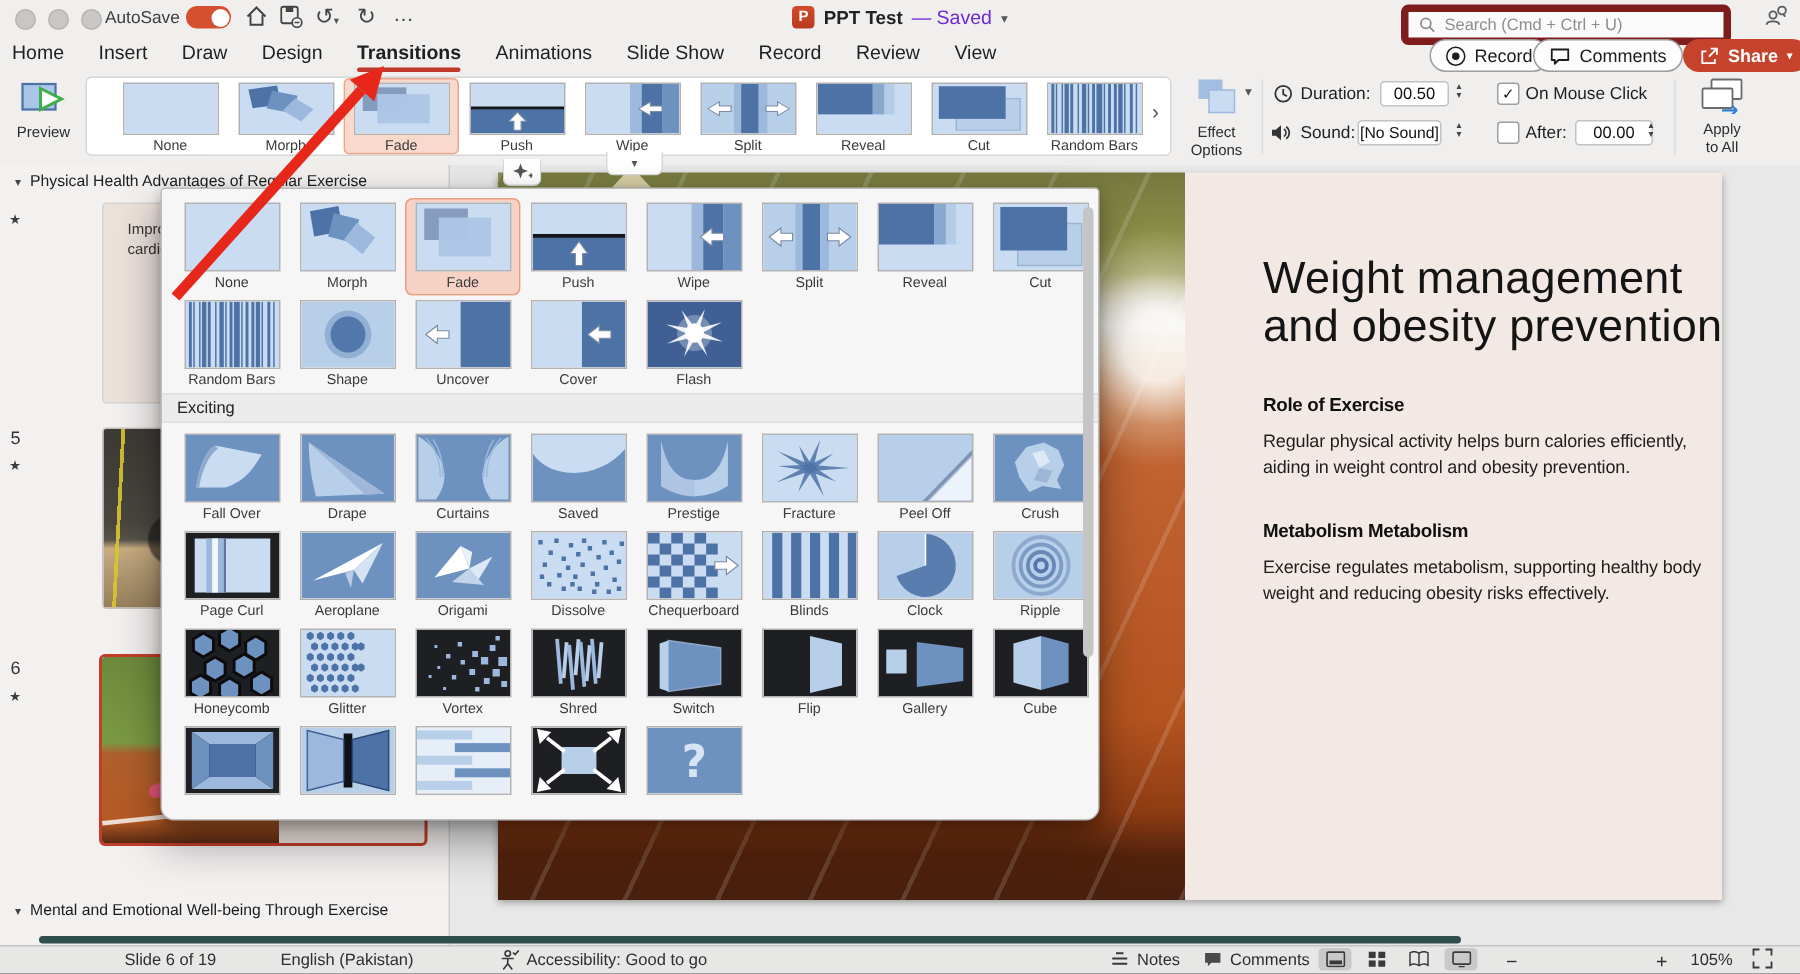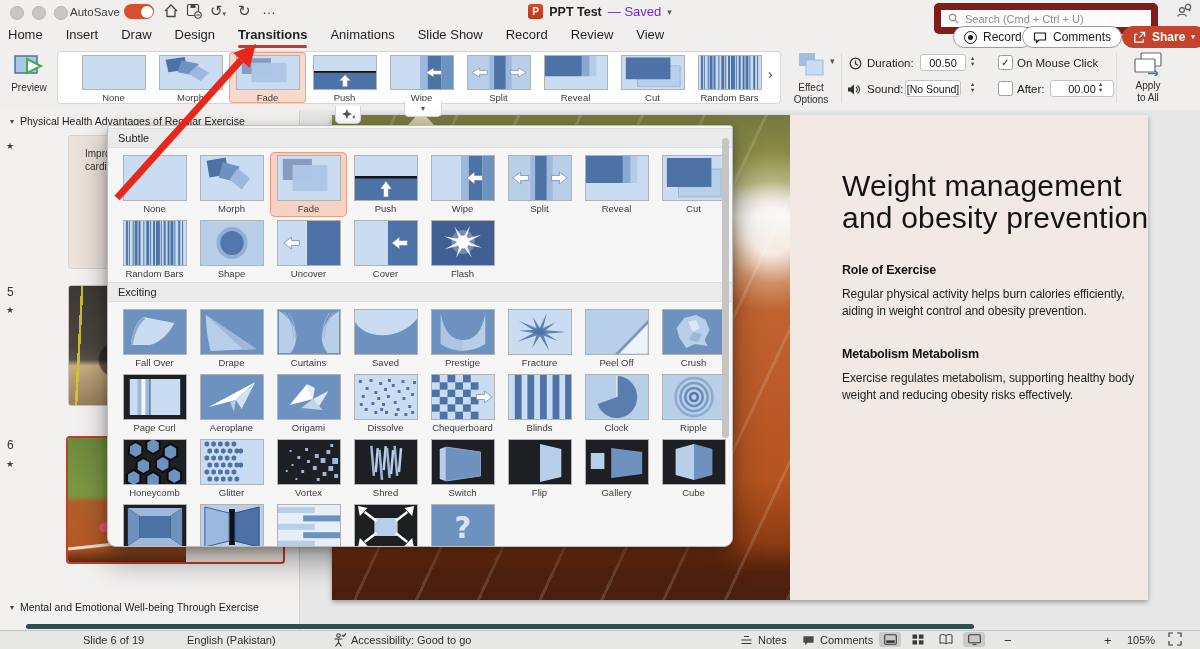--- a/index.html
+++ b/index.html
@@ -9,21 +9,21 @@
   .nosel{user-select:none;}
   
   .chrome{left:0;top:0;width:1200px;height:110px;background:#f0efee;border-bottom:1px solid #d2d2d2;}
   .tl{width:12px;height:12px;border-radius:50%;background:#c9c7c5;border:1px solid #b7b5b3;display:inline-block;margin-right:8px;}
   .tbtxt{font-size:11.5px;color:#3c3c3c;}
   .toggle{width:30px;height:15px;border-radius:8px;background:#d4502e;position:relative;}
   .toggle .knob{position:absolute;right:1.5px;top:1.5px;width:12px;height:12px;border-radius:50%;background:#fff;}
   .tico{color:#444;font-size:14px;}
   .doctitle{font-size:12.5px;color:#222;font-weight:700;}
   .docsaved{font-size:13px;color:#6d28d9;font-weight:400;}
-  .search{display:flex;align-items:center;gap:6px;width:196px;height:17px;border:7px solid #7f1d1d;border-radius:5px;background:#fbfbfb;padding:0 7px;}
+  .search{display:flex;align-items:center;gap:6px;width:196px;height:17px;border:5px solid #7f1d1d;border-radius:5px;background:#fbfbfb;padding:0 7px;}
   .search span{font-size:11px;color:#8d8d8d;white-space:nowrap;}
   .pptlogo{width:15px;height:15px;border-radius:3px;background:linear-gradient(180deg,#d34b2a,#b83a1f);color:#fff;
            font-size:10px;font-weight:700;display:flex;align-items:center;justify-content:center;}
   
   .tabrow{left:8px;top:25px;display:flex;gap:23px;align-items:flex-start;}
   .tab{font-size:13px;color:#1f1f1f;padding-top:2px;cursor:default;text-align:center;}
   .tab.active span{font-weight:700;}
   .tab.active .ul{height:2.5px;background:#c0392b;border-radius:2px;margin-top:3px;}
   .pill{display:flex;align-items:center;gap:6px;height:20px;border:1px solid #9d9d9d;border-radius:11px;background:#fdfdfd;
         padding:0 10px;font-size:12px;color:#1c1c1c;}
@@ -353,21 +353,21 @@
   <div class="abs field" style="left:905px;top:80px;width:56px;font-size:10.5px;">[No Sound]</div>
   <div class="abs stepper" style="left:968px;top:81px;">
       <span>▴</span>
       <span>▾</span>
     </div>
 
   <div class="abs cb" style="left:998px;top:55px;">✓</div>
   <div class="abs riblab" style="left:1017px;top:57px;">On Mouse Click</div>
   <div class="abs cb" style="left:998px;top:81px;"></div>
   <div class="abs riblab" style="left:1017px;top:83px;">After:</div>
-  <div class="abs field" style="left:1050px;top:80px;width:64px;">00.00</div>
+  <div class="abs field" style="left:1050px;top:80px;width:52px;">00.00</div>
   <div class="abs stepper" style="left:1096px;top:81px;">
       <span>▴</span>
       <span>▾</span>
     </div>
 
   <div class="abs vsep" style="left:1116px;top:53px;height:50px;"></div>
 
   <div class="abs" style="left:1122px;top:52px;width:52px;text-align:center;">
     <svg width="32" height="24" viewBox="0 0 32 24">
         <rect x="9" y="1" width="20" height="13" rx="1" fill="#fff" stroke="#6b6b6b" stroke-width="1.2"></rect>
@@ -427,21 +427,20 @@
         <path d="M11.5,9 h3 m-1.5,-1.5 v3" stroke="#555" stroke-width="1"></path>
       </svg>
   </div>
   <div class="abs minitab" style="left:404px;top:101px;width:36px;height:15px;">
     <span style="font-size:8px;color:#555;">▾</span>
   </div>
   <div class="abs pointer"></div>
 
   <div class="abs panel" id="dd-panel">
     <div id="dd-content" style="padding-top:2px;">
-        <div class="dd-header"><span>Subtle</span></div>
         <div class="dd-grid">
           <div class="dd-item">
             <div class="thumbbox">
               <svg viewBox="0 0 64 44" preserveAspectRatio="none" style="width:100%;height:100%;display:block">
                 <rect x="0" y="0" width="64" height="44" fill="#c9dcf1"></rect>
               </svg>
             </div>
             <div class="lbl">None</div>
           </div>
           <div class="dd-item">

